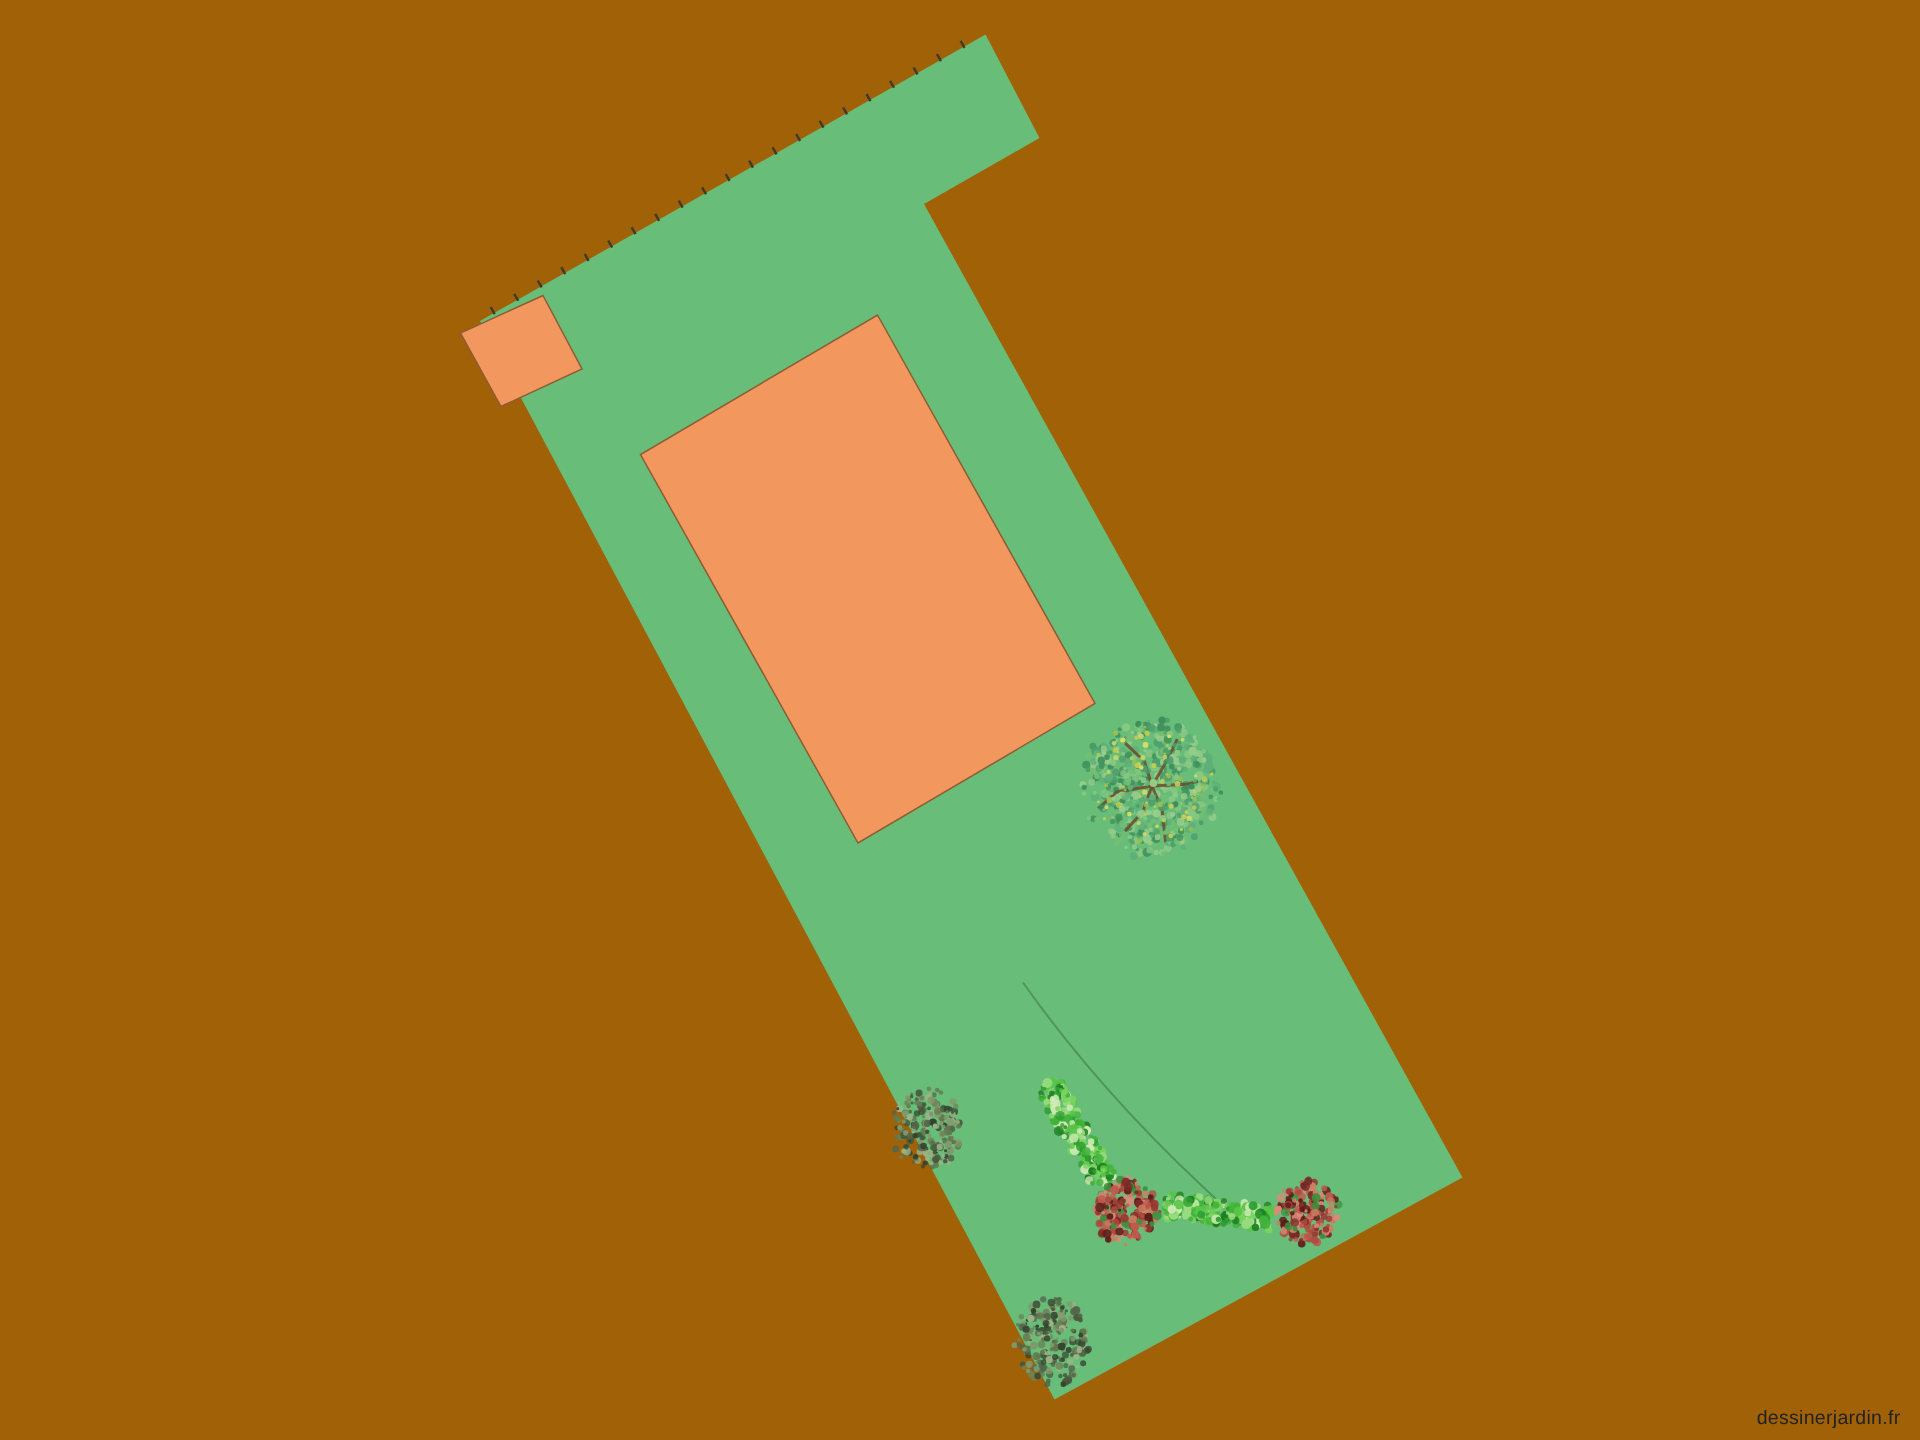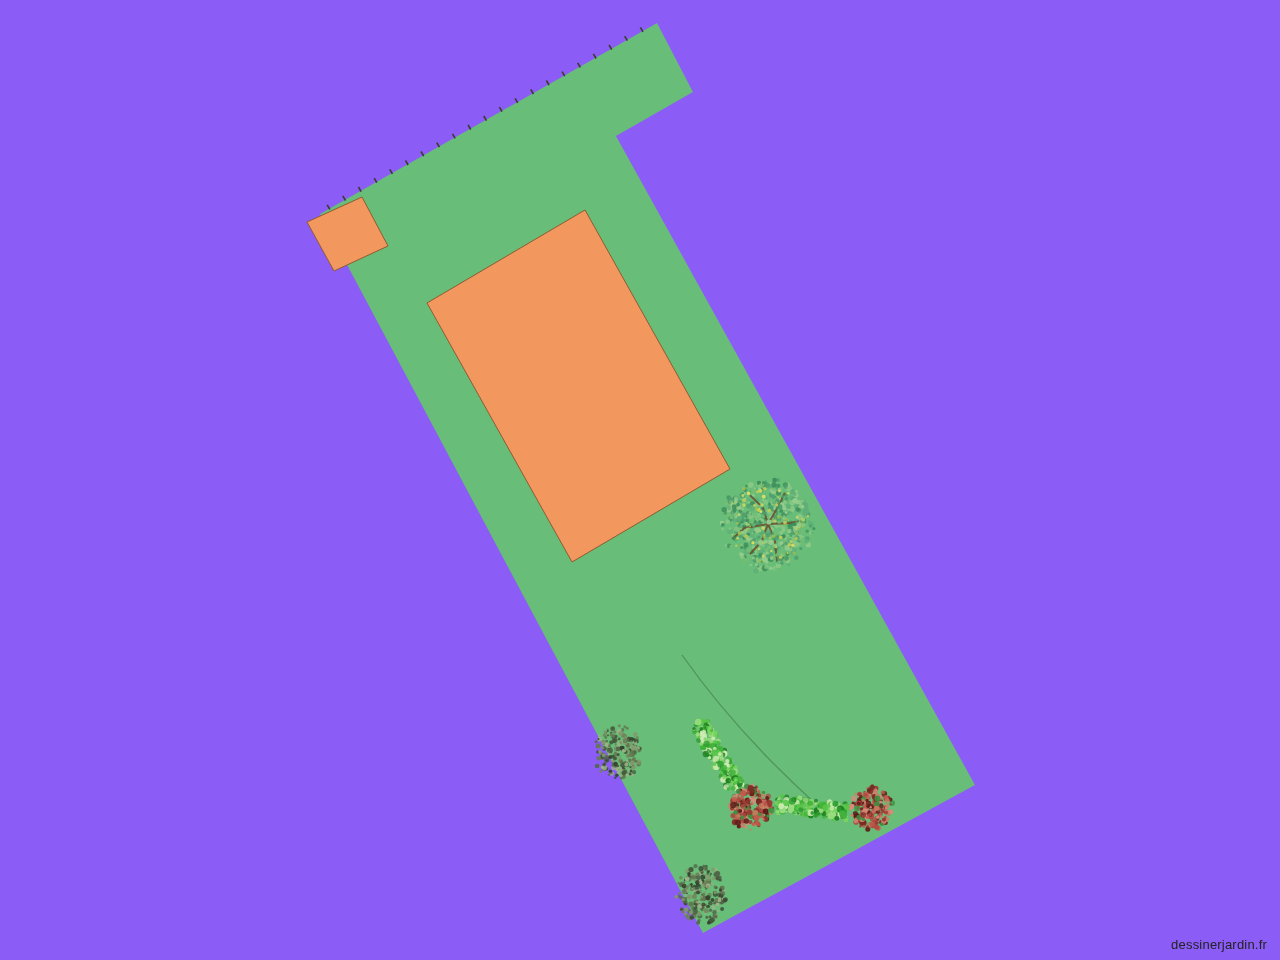--- a/index.html
+++ b/index.html
@@ -1,19 +1,19 @@
 <!DOCTYPE html>
 <html><head>
 <meta charset="utf-8">
 <style>
   html,body{margin:0;padding:0;background:#ffffff;}
   .canvas{
     position:relative;
     width:1280px;height:960px;
-    background:#8b5cf6;
+    background:#a16207;
     overflow:hidden;
     font-family:"Liberation Sans", sans-serif;
   }
   #plan-svg{position:absolute;left:0;top:0;}
   .watermark{
     position:absolute;
     right:13px;
     bottom:8px;
     font-size:13px;
     color:#222222;

